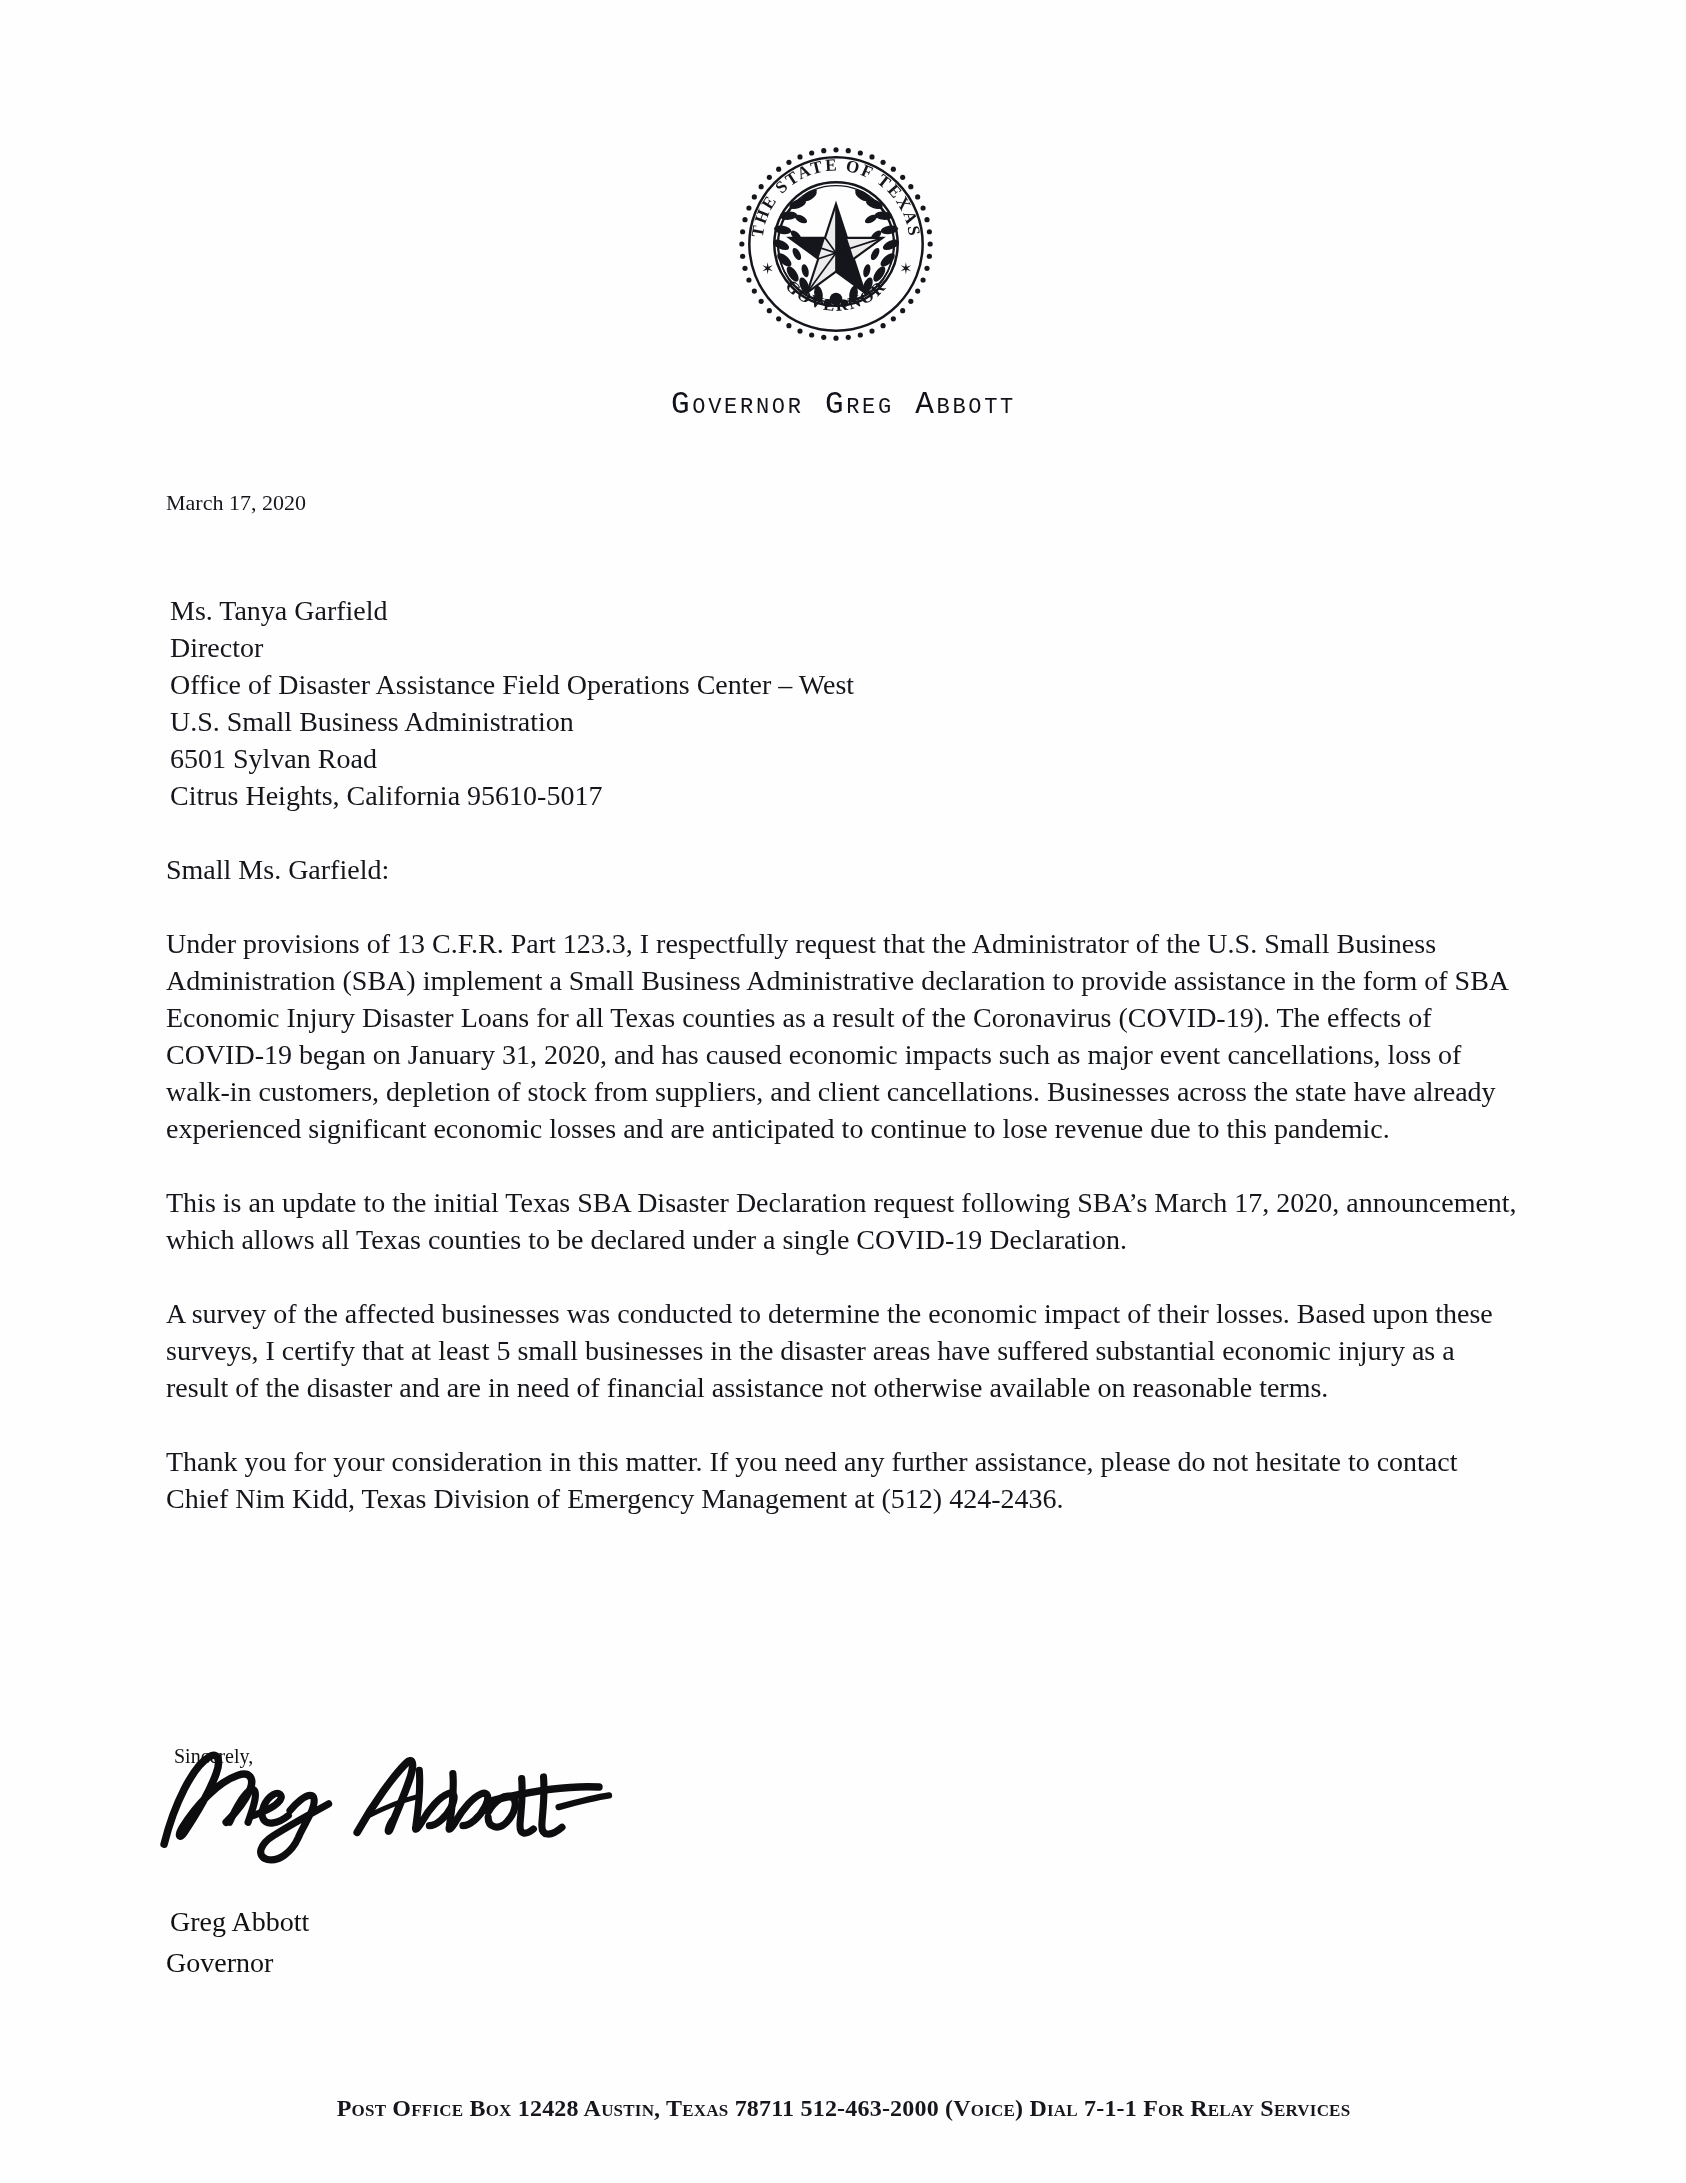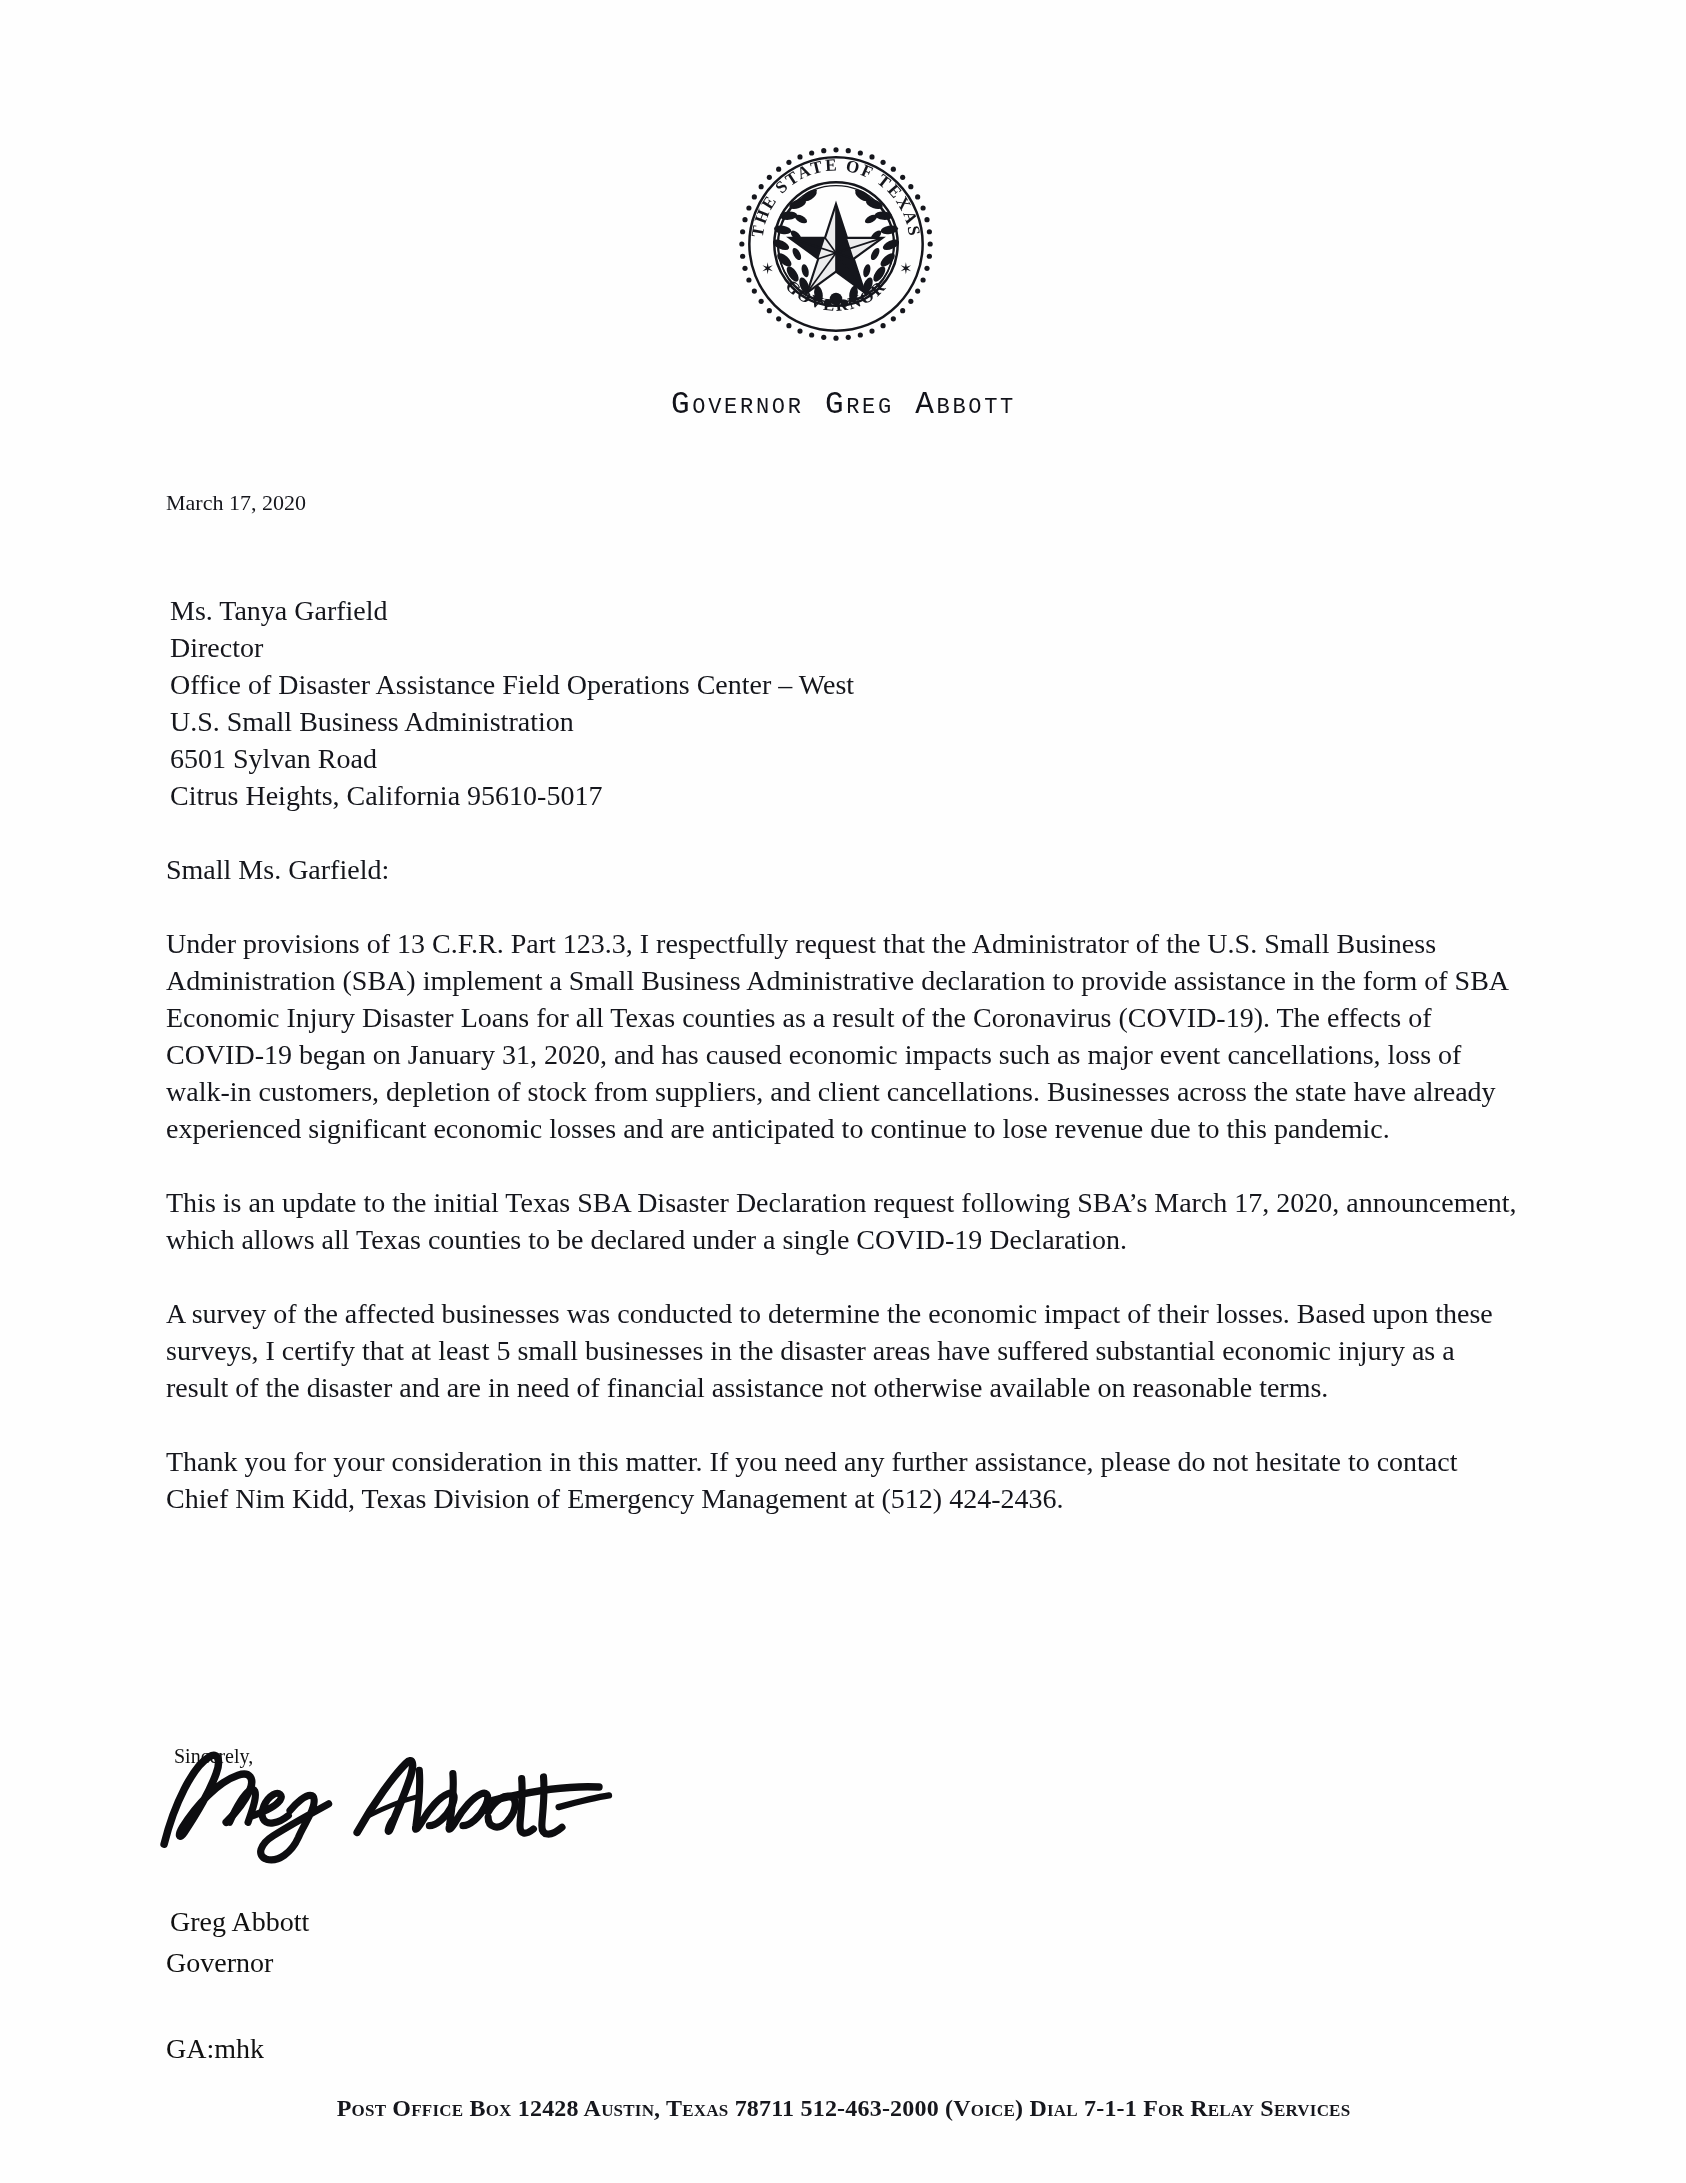--- a/index.html
+++ b/index.html
@@ -351,19 +351,18 @@
           <path d="M470,38 C472,64 468,86 468,96 C468,108 478,110 492,98" stroke-width="8.5"></path>
           <path d="M410,66 C450,56 498,48 536,50" stroke-width="9"></path>
 
           <path d="M488,74 C510,68 534,62 548,60" stroke-width="7.5"></path>
         </g>
       </svg>
     </div>
 
     <p class="signer-name">Greg Abbott</p>
     <p class="signer-title">Governor</p>
-    <p class="initials">GA:mhk</p>
   </div>
 
   <div class="footer">Post Office Box 12428 Austin, Texas 78711 512-463-2000 (Voice) Dial 7-1-1 For Relay Services</div>
 
 </div>
 
 
 </body></html>

